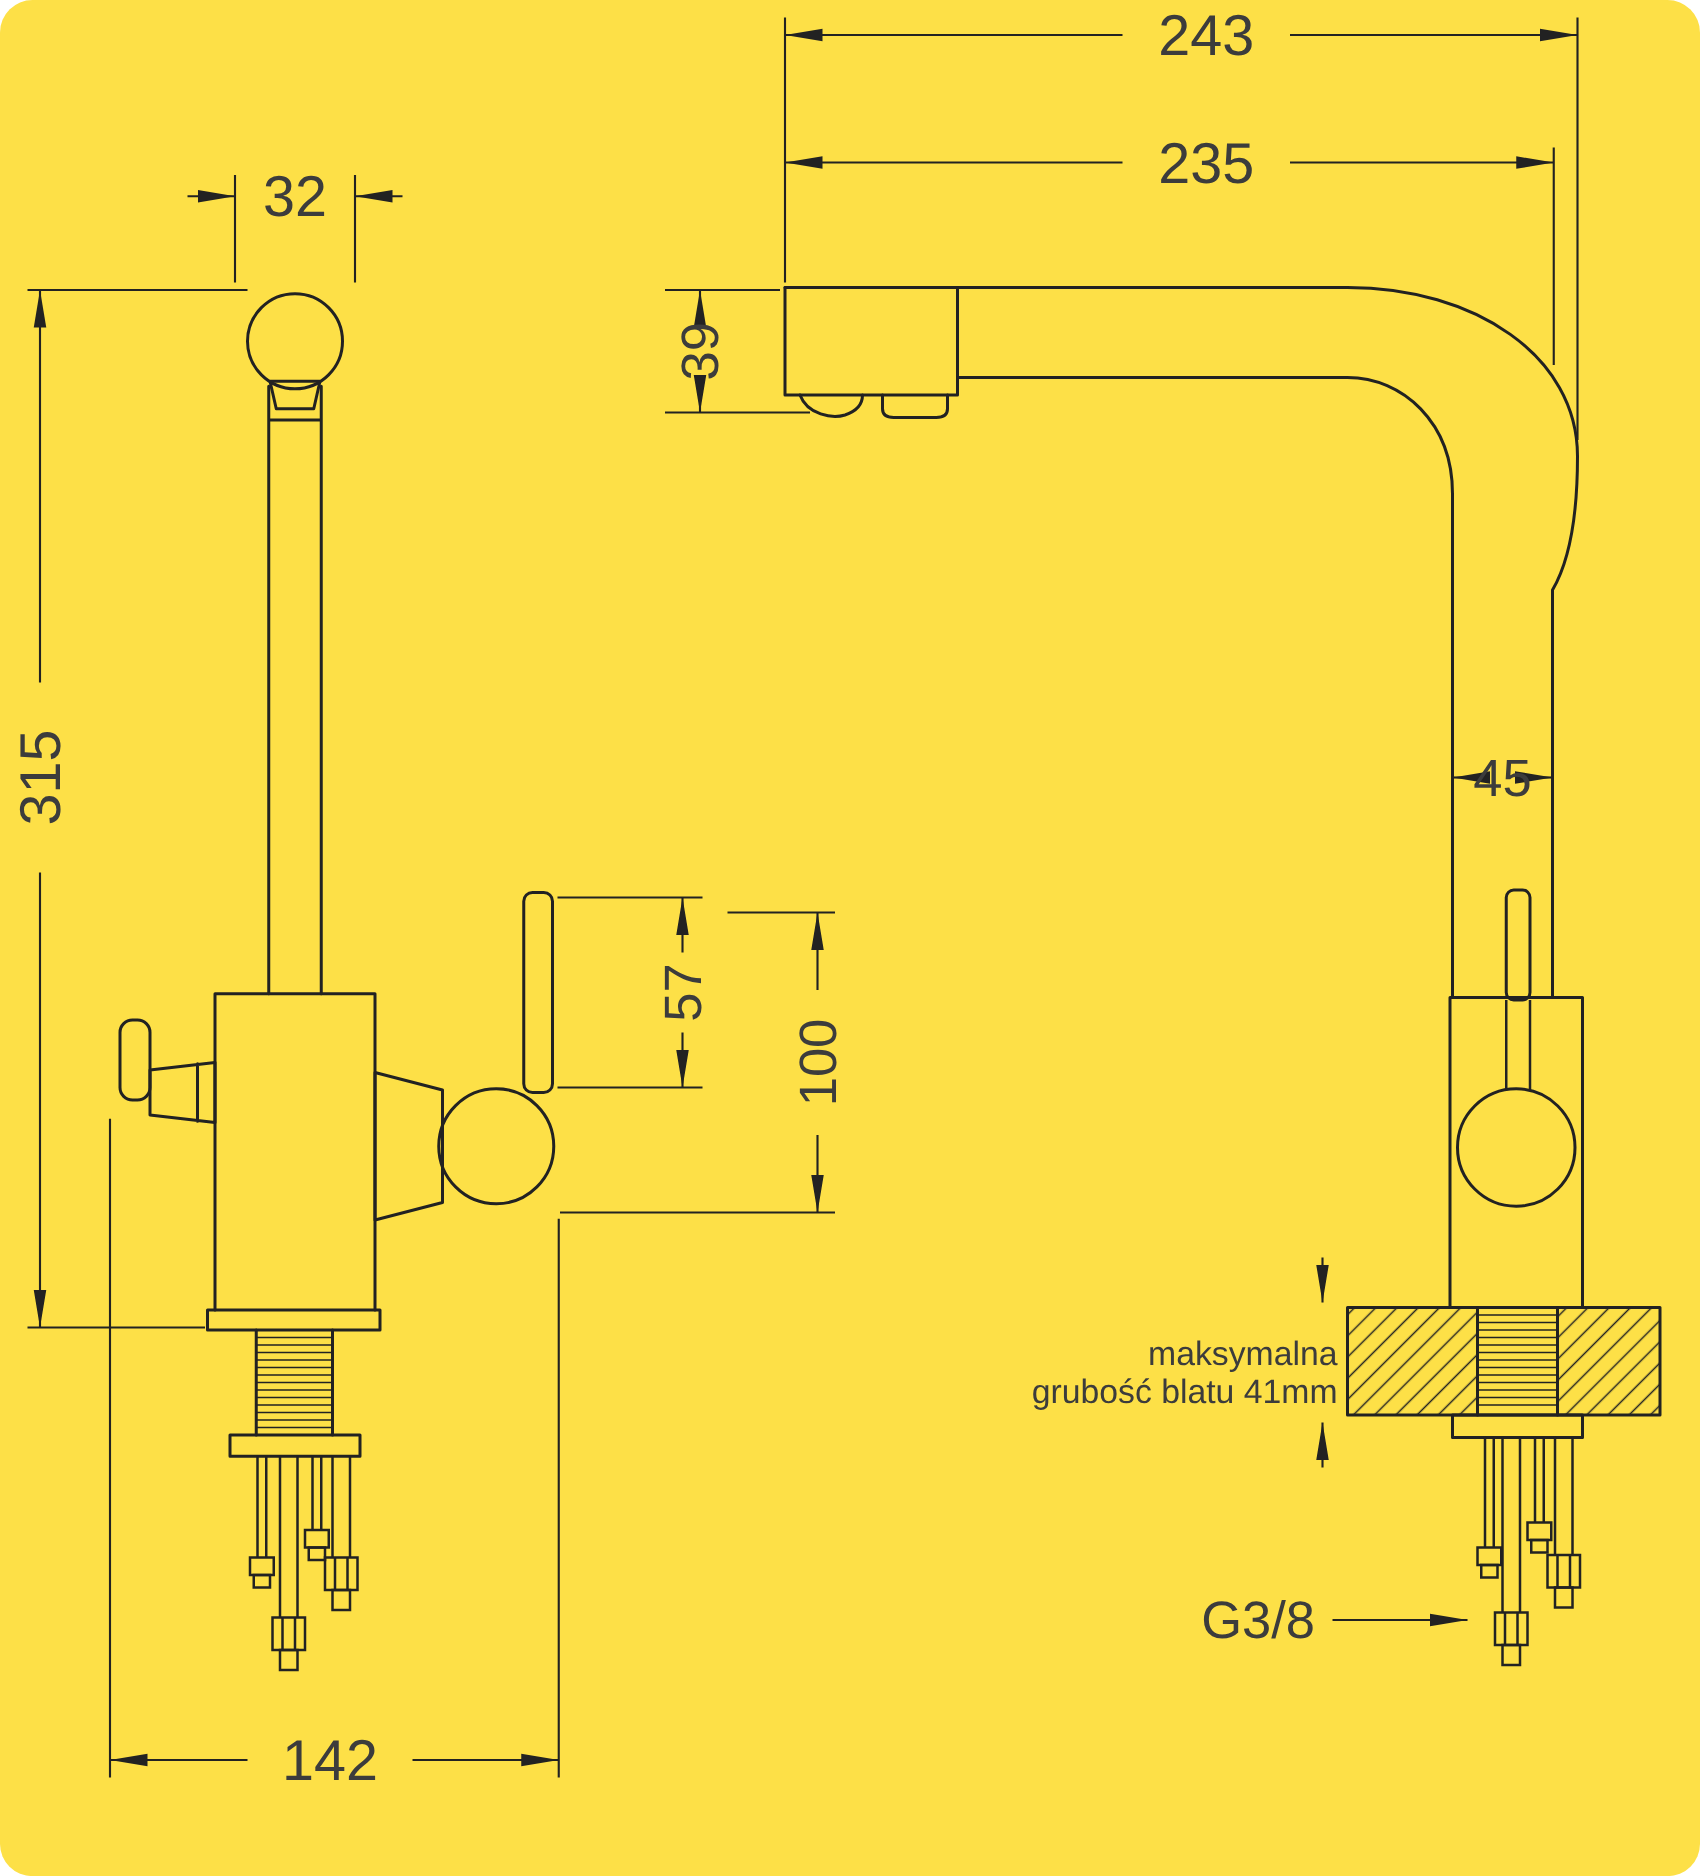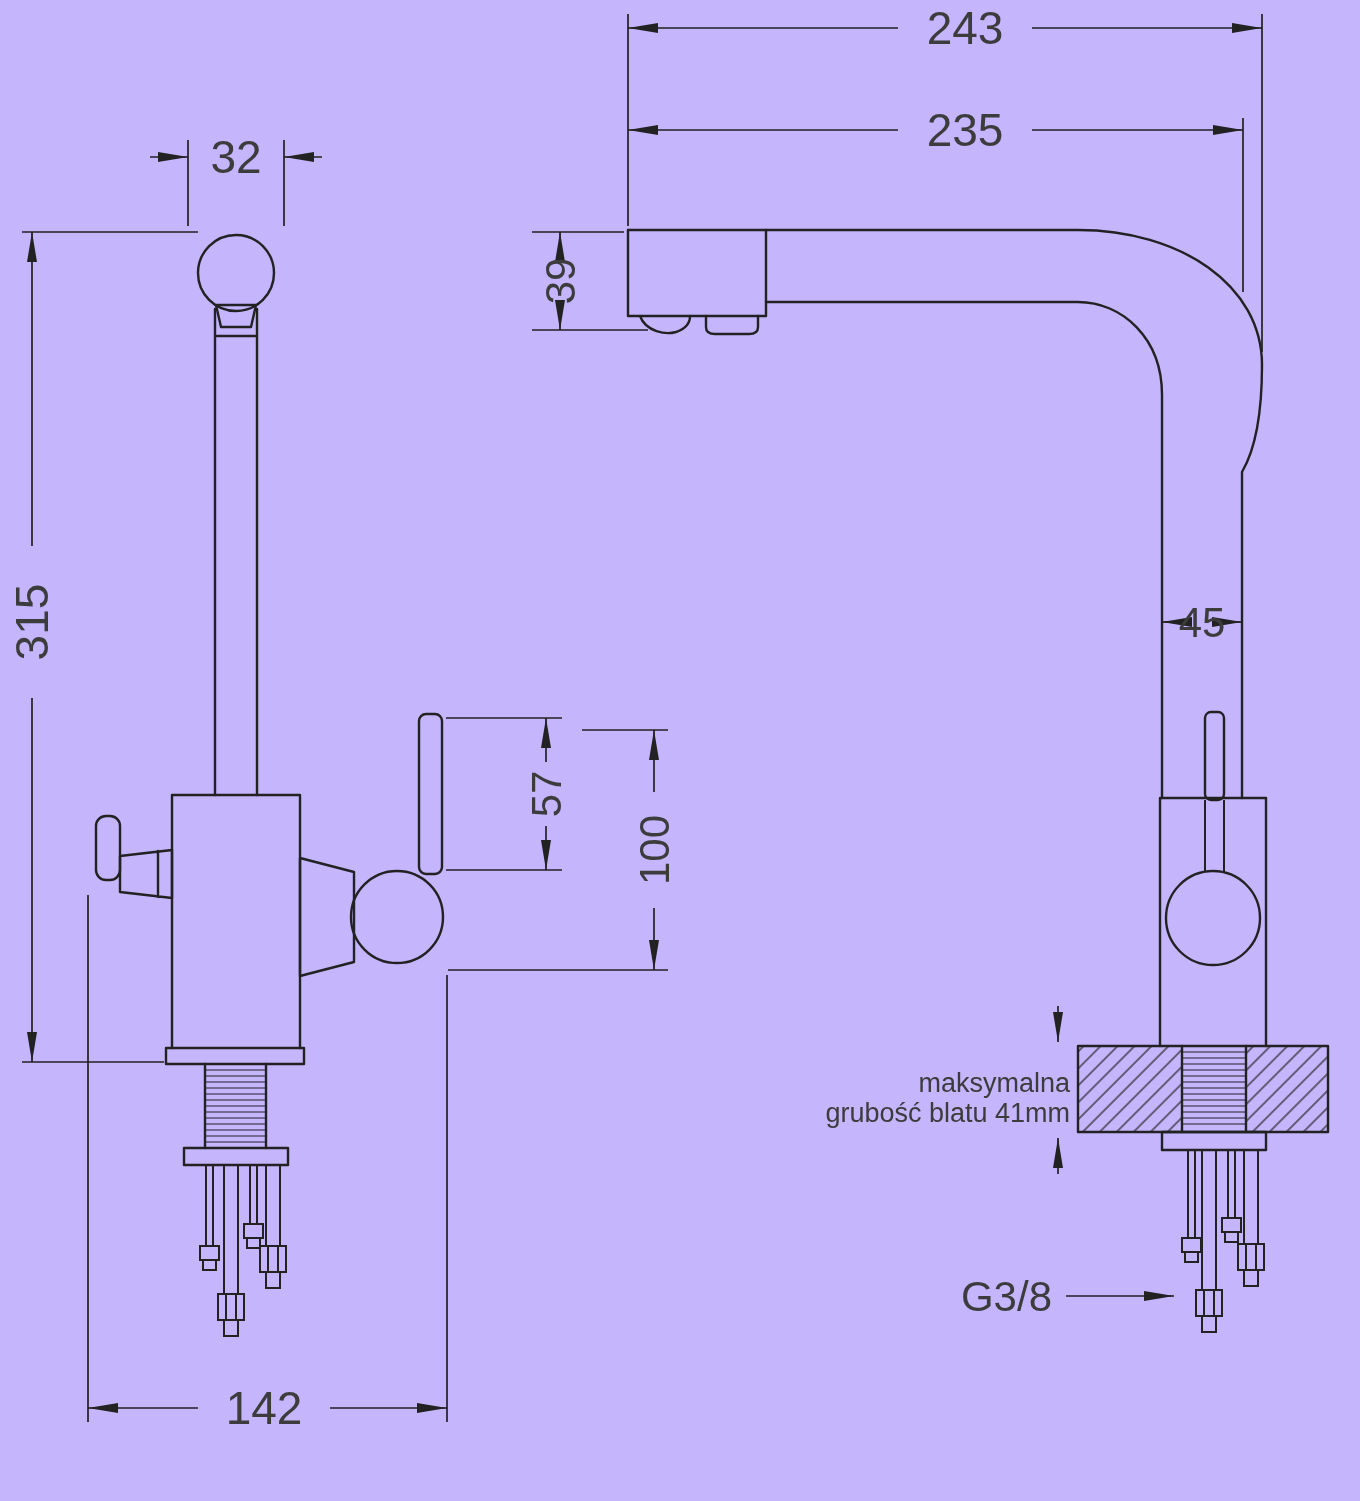--- a/index.html
+++ b/index.html
@@ -1,16 +1,16 @@
 <!DOCTYPE html>
 <html><head>
 <meta charset="utf-8">
 <style>
   html,body{margin:0;padding:0;background:#ffffff;}
-  .canvas{width:1360px;height:1501px;background:#c4b5fd;position:relative;overflow:hidden;}
+  .canvas{width:1360px;height:1501px;background:#fde047;position:relative;overflow:hidden;border-radius:26px;}
   svg{display:block;}
   text{font-family:"Liberation Sans", sans-serif;fill:#3c3c3c;}
   .dim-txt{font-size:46px;}
   .dim-txt-sm{font-size:42px;}
   .note-txt{font-size:27px;}
   .outline{stroke:#222222;stroke-width:2.4;fill:none;stroke-linecap:round;stroke-linejoin:round;}
   .thin{stroke:#222222;stroke-width:2.0;fill:none;}
   .dim{stroke:#222222;stroke-width:1.7;fill:none;}
   .thread{stroke:#222222;stroke-width:1.1;fill:none;}
 </style>

